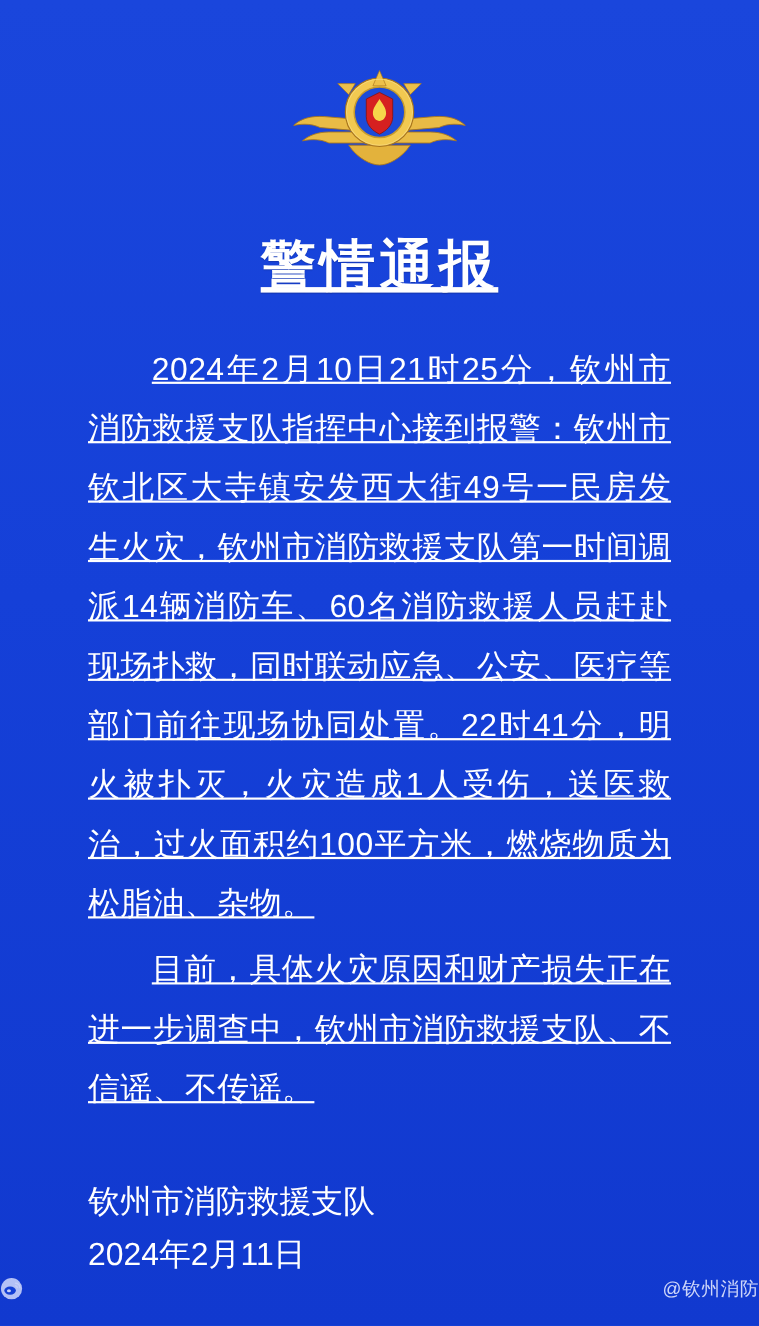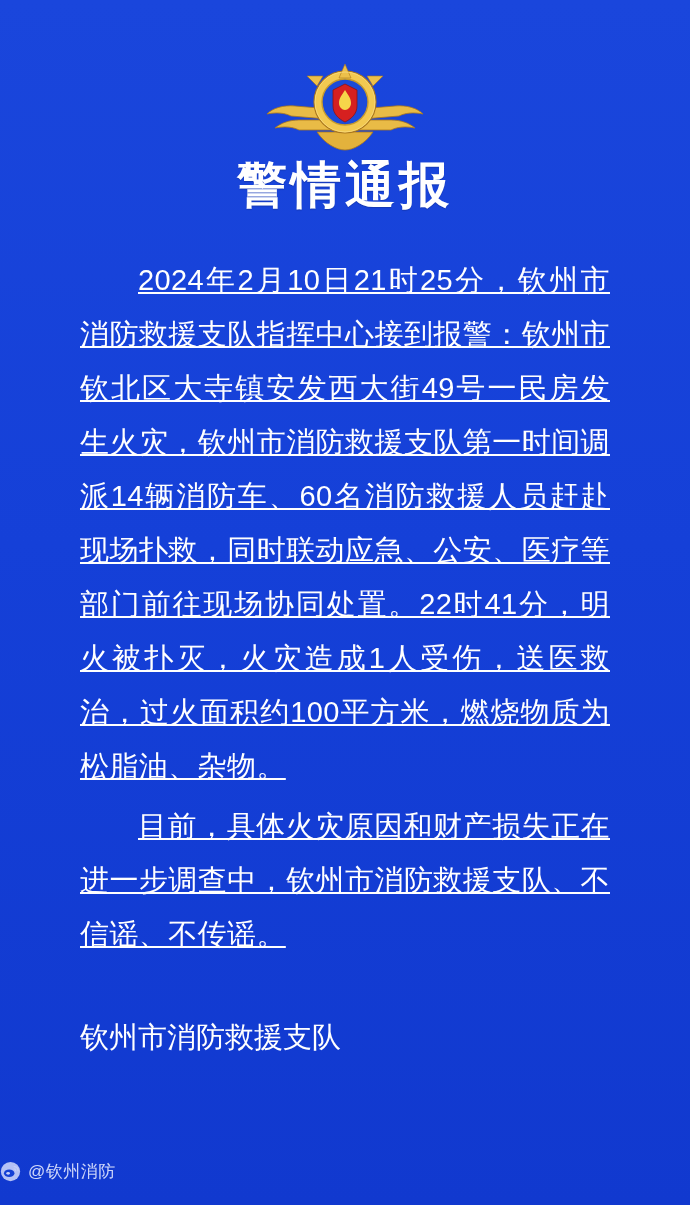--- a/index.html
+++ b/index.html
@@ -34,27 +34,29 @@
     position: relative;
   }
   .emblem {
     width: 160px;
     height: 96px;
     display: block;
   }
 
   
   .title {
+    margin-top: 56px;
     font-size: 50px;
     font-weight: bold;
     letter-spacing: 4px;
     line-height: 1.1;
     text-align: left;
     color: #ffffff;
     text-shadow: 0 1px 1px rgba(0,0,0,0.18);
+    text-decoration: underline;
   }
 
   
   .body-block {
     margin-top: 40px;
     width: 530px;
     font-size: 29px;
     line-height: 54px;
     letter-spacing: 0.4px;
     color: #ffffff;
@@ -78,21 +80,21 @@
   }
 
   
   .footer {
     position: absolute;
     left: 0;
     right: 0;
     bottom: 22px;
     display: flex;
     align-items: center;
-    justify-content: flex-start;
+    justify-content: space-between;
     gap: 7px;
     opacity: 0.88;
   }
   .weibo-icon {
     width: 21px;
     height: 21px;
     display: block;
   }
   .footer-text {
     font-size: 17px;
@@ -136,20 +138,21 @@
 
   <div class="title">警情通报</div>
 
   <div class="body-block">
     <p class="para">2024年2月10日21时25分，钦州市消防救援支队指挥中心接到报警：钦州市钦北区大寺镇安发西大街49号一民房发生火灾，钦州市消防救援支队第一时间调派14辆消防车、60名消防救援人员赶赴现场扑救，同时联动应急、公安、医疗等部门前往现场协同处置。22时41分，明火被扑灭，火灾造成1人受伤，送医救治，过火面积约100平方米，燃烧物质为松脂油、杂物。</p>
     <p class="para">目前，具体火灾原因和财产损失正在进一步调查中，钦州市消防救援支队、不信谣、不传谣。</p>
   </div>
 
   <div class="signature">
     <div>钦州市消防救援支队</div>
+    <div>2024年2月11日</div>
   </div>
 
   <div class="footer">
     <svg class="weibo-icon" viewBox="0 0 24 24">
       <circle cx="12" cy="12" r="11" fill="#dfe4ff" opacity="0.9"></circle>
       <ellipse cx="10.5" cy="14" rx="6" ry="4.3" fill="#1440d6"></ellipse>
       <ellipse cx="9.3" cy="14.1" rx="2.1" ry="1.6" fill="#dfe4ff"></ellipse>
       <path d="M16.2 6.4c2.4 0 4.4 2 4.4 4.4" fill="none" stroke="#dfe4ff" stroke-width="1.5" stroke-linecap="round"></path>
       <path d="M16 9.1c1 0 1.9.9 1.9 1.9" fill="none" stroke="#dfe4ff" stroke-width="1.4" stroke-linecap="round"></path>
     </svg>

